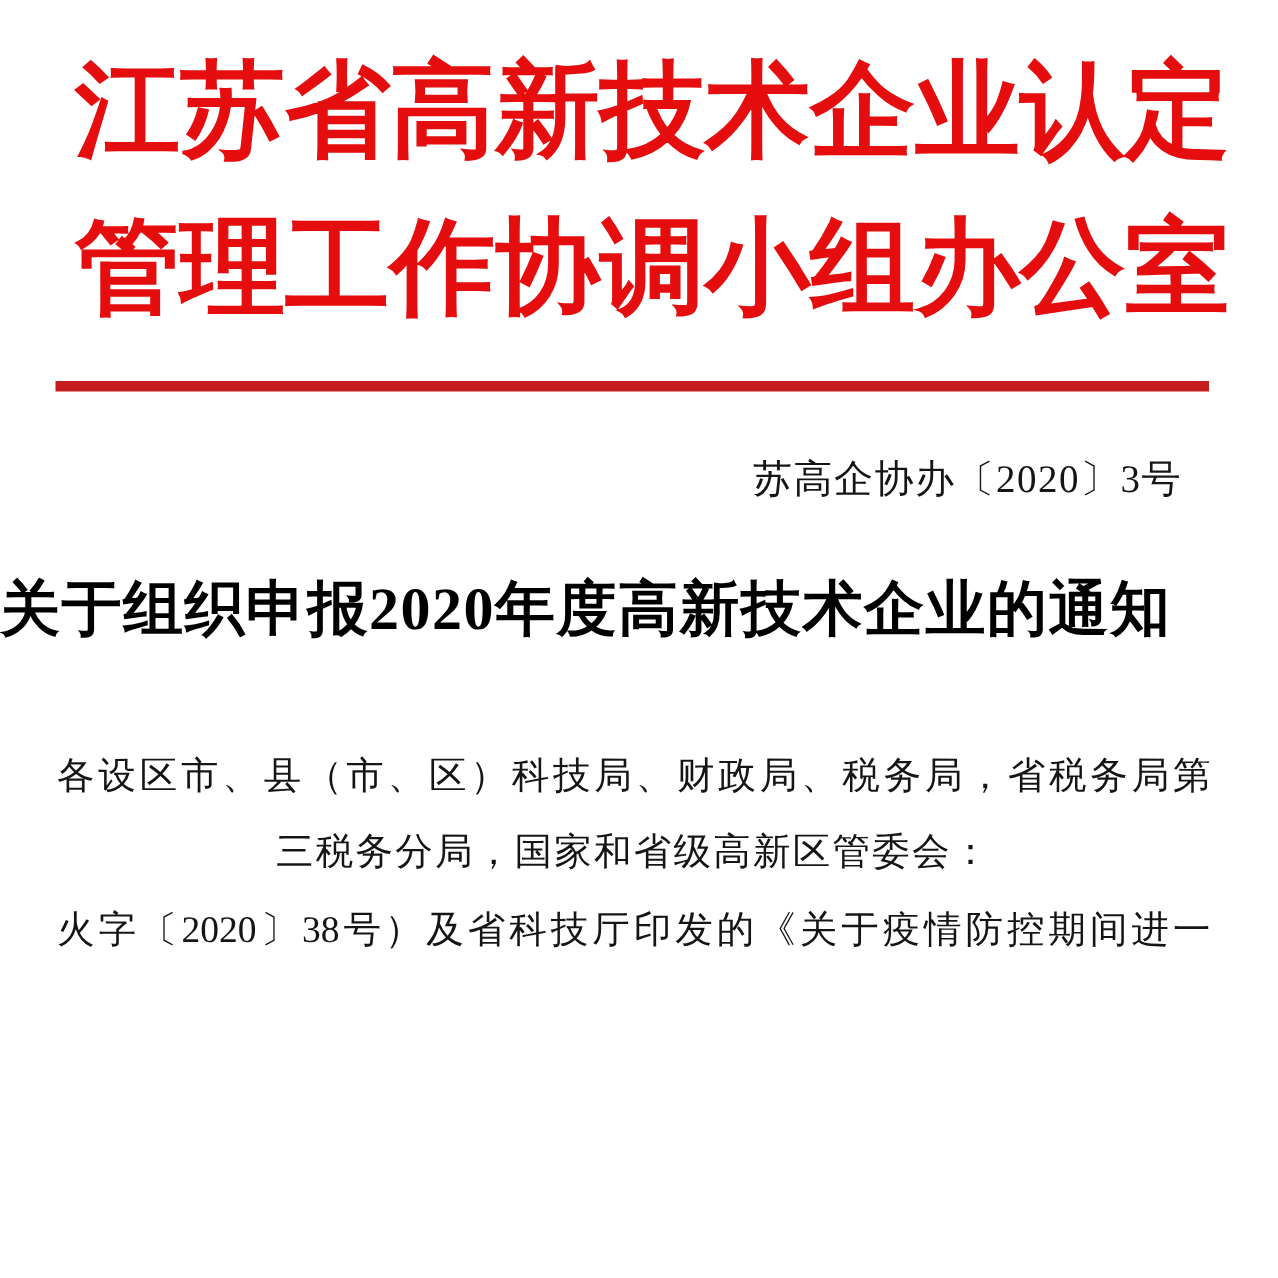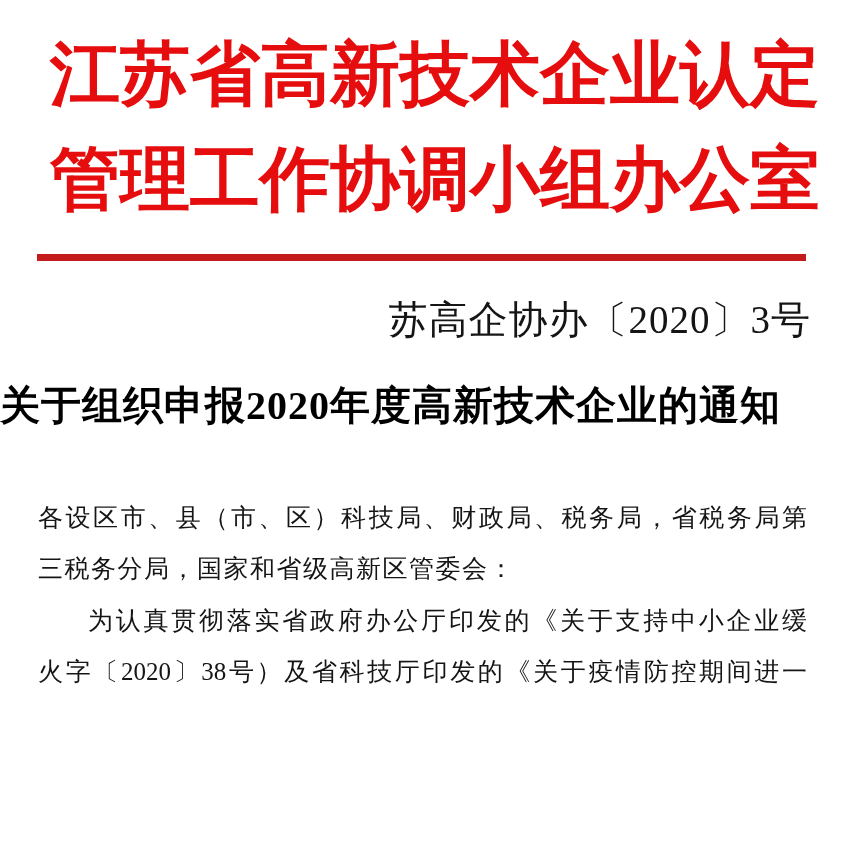--- a/index.html
+++ b/index.html
@@ -50,22 +50,22 @@
     left: 37px;
     width: 769px;
     height: 7px;
     background: var(--rule-red);
   }
 
   
   .doc-number {
     position: absolute;
     top: 302px;
-    right: 41px;
-    font-size: 39px;
+    right: 64px;
+    font-size: 26px;
     line-height: 36px;
     letter-spacing: 1px;
     color: var(--ink);
     white-space: nowrap;
   }
 
   
   .doc-title {
     position: absolute;
     top: 382px;
@@ -98,21 +98,21 @@
   .body-line.stretch {
     text-align: justify;
     text-align-last: justify;
     text-justify: inter-character;
     white-space: normal;
   }
   .body-line.indent {
     text-indent: 2em;
   }
   .body-line.natural {
-    text-align: left;
+    text-align: center;
     letter-spacing: 1.5px;
   }
 </style>
 </head>
 <body>
 
 <div class="page">
 
   <div class="letterhead">
     <div class="letterhead-line">
@@ -145,17 +145,16 @@
 
   <div class="red-rule"></div>
 
   <div class="doc-number">苏高企协办〔2020〕3号</div>
 
   <div class="doc-title">关于组织申报2020年度高新技术企业的通知</div>
 
   <div class="doc-body">
     <div class="body-line stretch">各设区市、县（市、区）科技局、财政局、税务局，省税务局第</div>
     <div class="body-line natural">三税务分局，国家和省级高新区管委会：</div>
-    <div class="body-line stretch indent">为认真贯彻落实省政府办公厅印发的《关于支持中小企业缓</div>
     <div class="body-line stretch">火字〔2020〕38号）及省科技厅印发的《关于疫情防控期间进一</div>
   </div>
 
 </div>
 
 </body></html>

